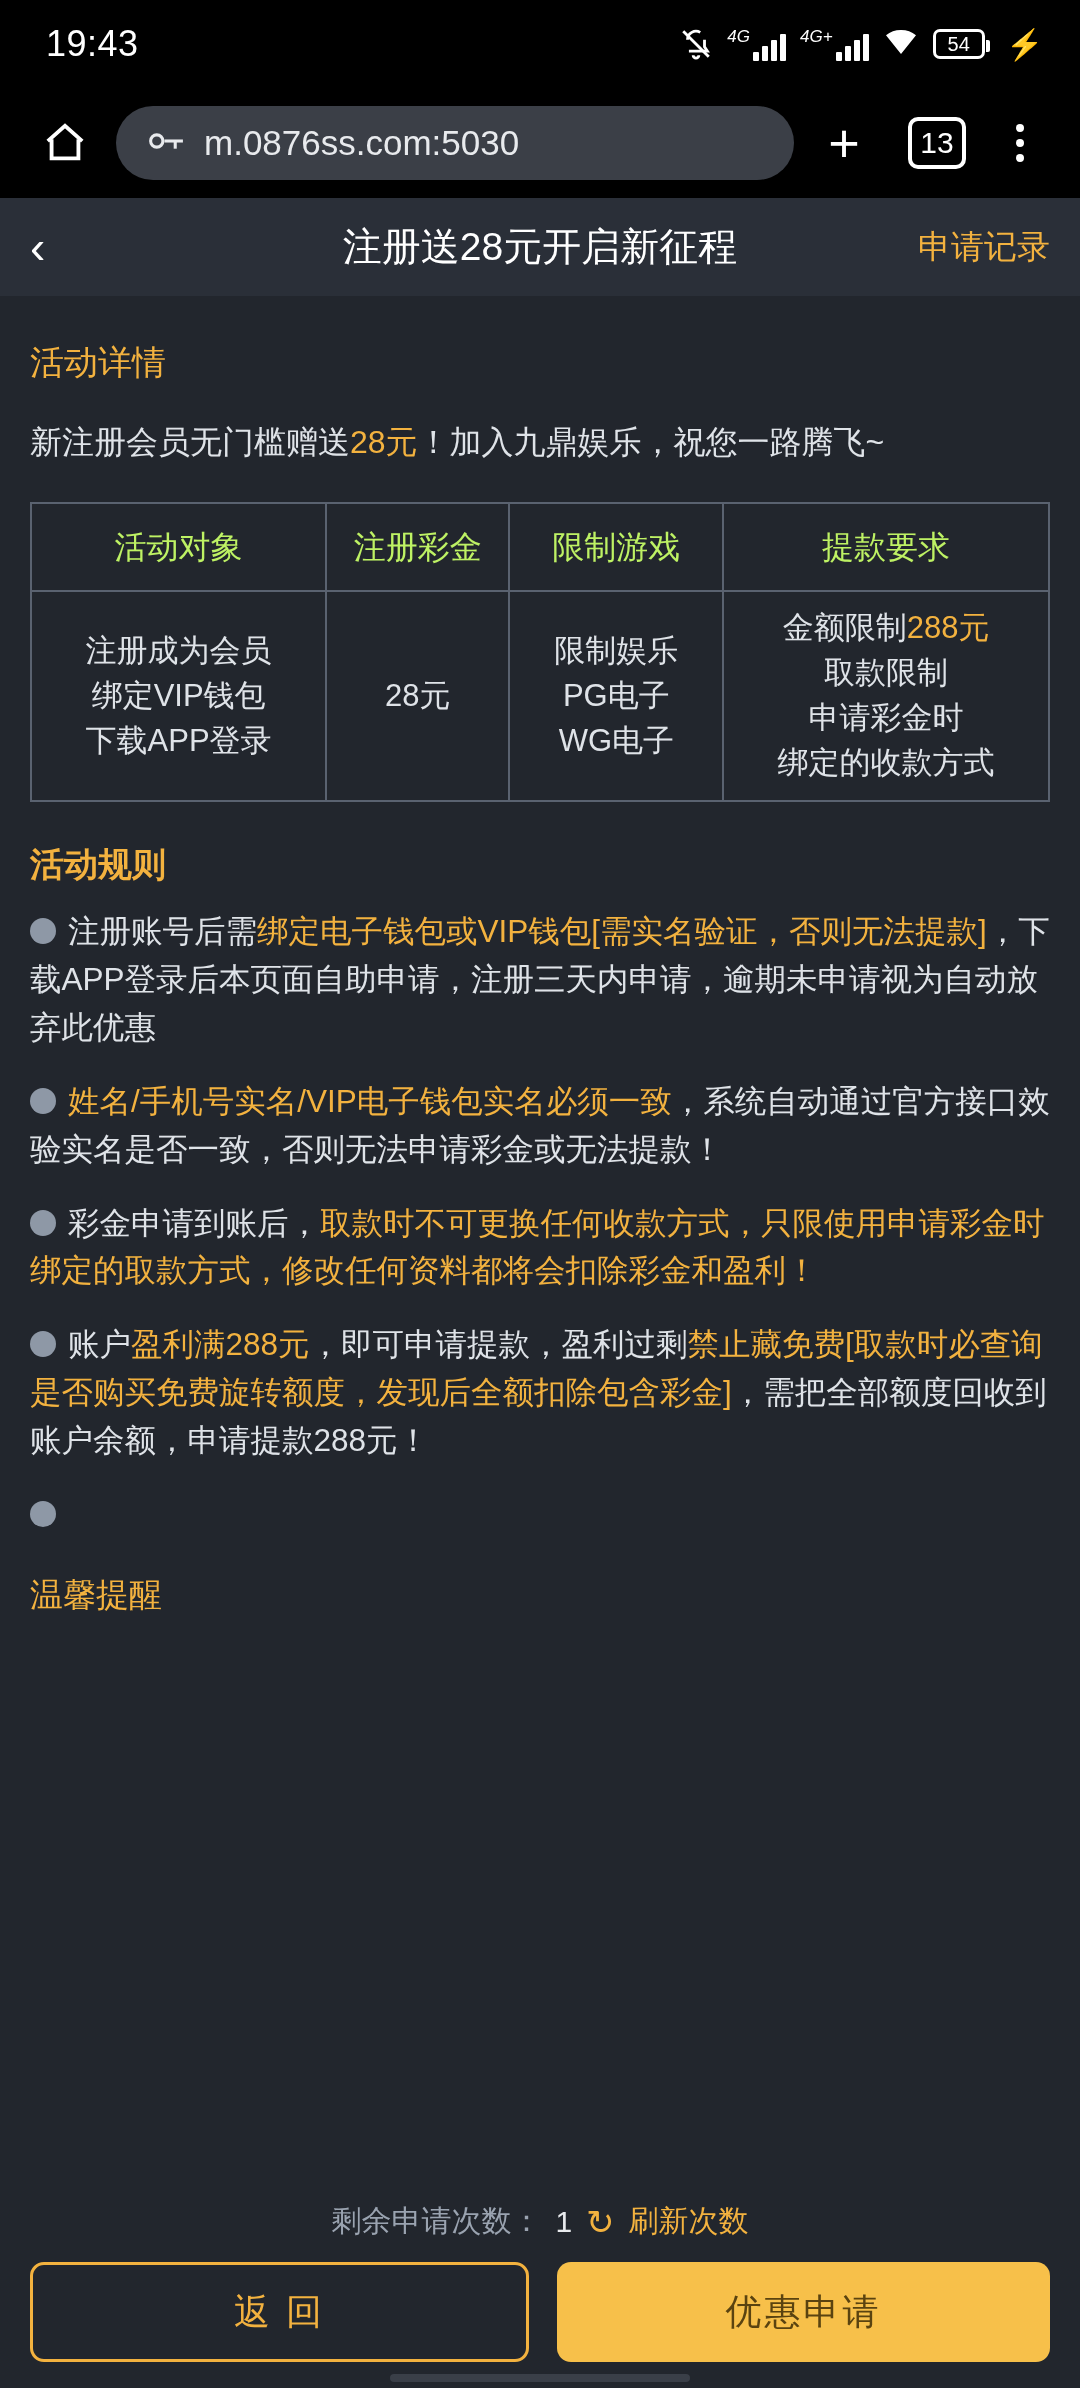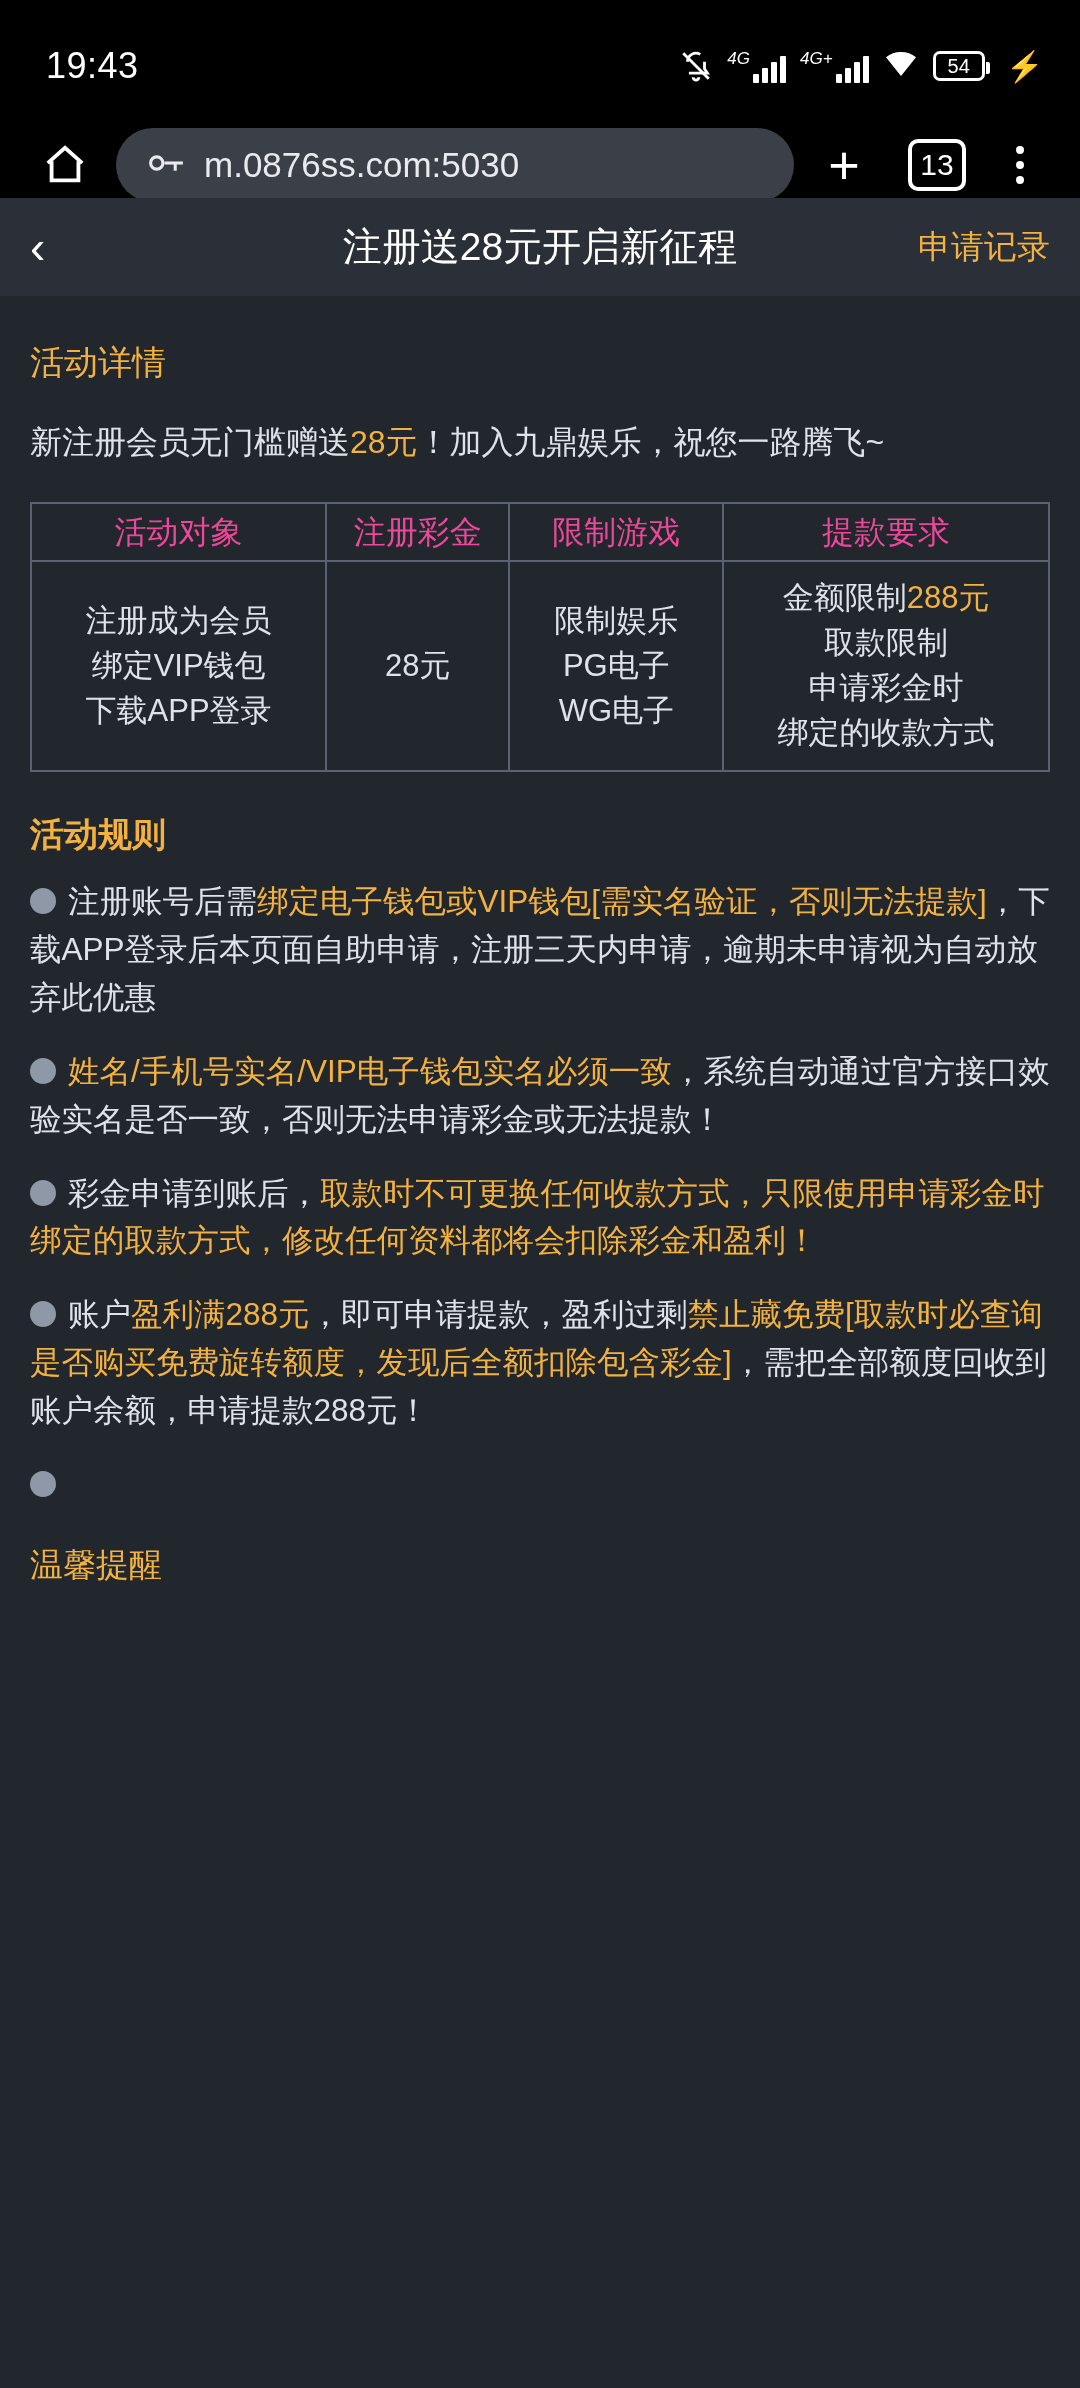--- a/index.html
+++ b/index.html
@@ -13,21 +13,20 @@
 
   
   .statusbar {
     height: 88px;
     background: #000;
     display: flex;
     align-items: center;
     justify-content: space-between;
     padding: 0 36px 0 46px;
     color: #fff;
-    margin-top: 22px;
   }
   .status-time { font-size: 36px; letter-spacing: .5px; }
   .status-icons { display: flex; align-items: center; gap: 14px; }
   .ic { display: inline-block; }
   .bell-off { width: 34px; height: 34px; position: relative; }
   .bell-off svg { display:block; }
   .sig { display: flex; align-items: flex-end; gap: 3px; height: 30px; }
   .sig i { display:block; width: 6px; background: #fff; border-radius: 1px; }
   .sig i:nth-child(1){height:9px}
   .sig i:nth-child(2){height:15px}
@@ -120,21 +119,21 @@
     border-collapse: collapse;
     margin-bottom: 40px;
   }
   table.tbl th, table.tbl td {
     border: 2px solid #5a6270;
     text-align: center;
     padding: 14px 6px;
     font-weight: normal;
     line-height: 1.45;
   }
-  table.tbl th { color:#ec4899; font-size: 32px; padding: 5px 6px; }
+  table.tbl th { color:#bef264; font-size: 32px; padding: 20px 6px; }
   table.tbl td { color:#dfe3e8; font-size: 31px; }
   .td-amt { color:#dfe3e8; }
   .hl-y { color:#f3b23f; }
 
   .rules-title { color:#f3b23f; font-size: 34px; margin-bottom: 20px; font-weight: bold; }
   .rule {
     color:#dfe3e8;
     font-size: 31.5px;
     line-height: 1.52;
     margin-bottom: 26px;
@@ -307,13 +306,26 @@
     </div>
 
     <div class="rule">
       <span class="dot"></span>
     </div>
 
 
     <div class="warm">温馨提醒</div>
   </div>
 
+  <div class="bottom">
+    <div class="remain">
+      <span>剩余申请次数：</span>
+      <span class="num">1</span>
+      <span class="refresh-ic">↻</span>
+      <span class="refresh-txt">刷新次数</span>
+    </div>
+    <div class="btnrow">
+      <div class="btn btn-outline">返 回</div>
+      <div class="btn btn-fill">优惠申请</div>
+    </div>
+    <div class="navhint"></div>
+  </div>
 </div>
 
 </body></html>

